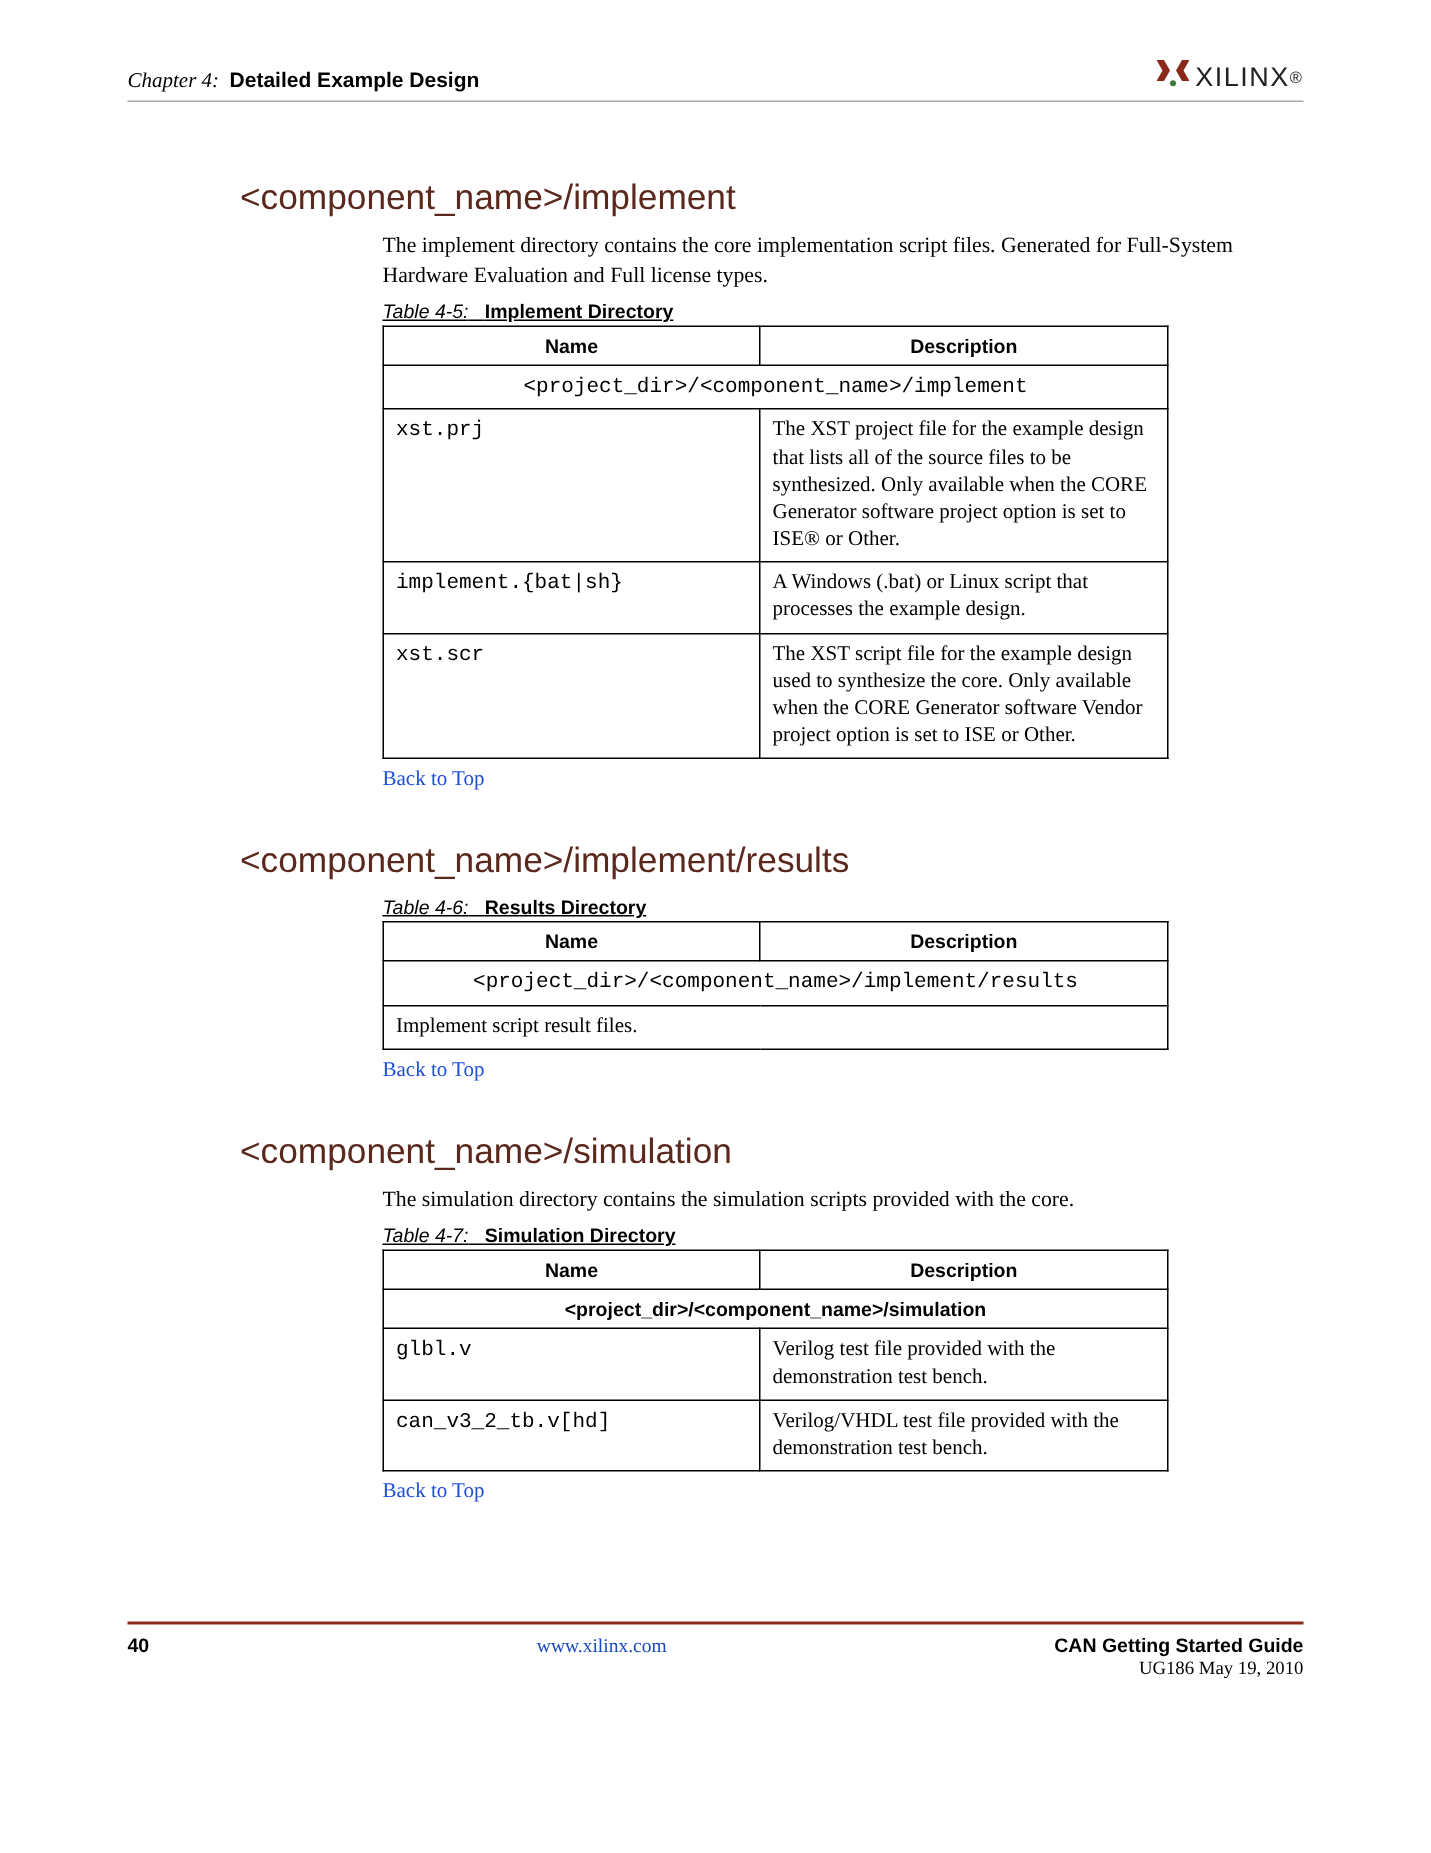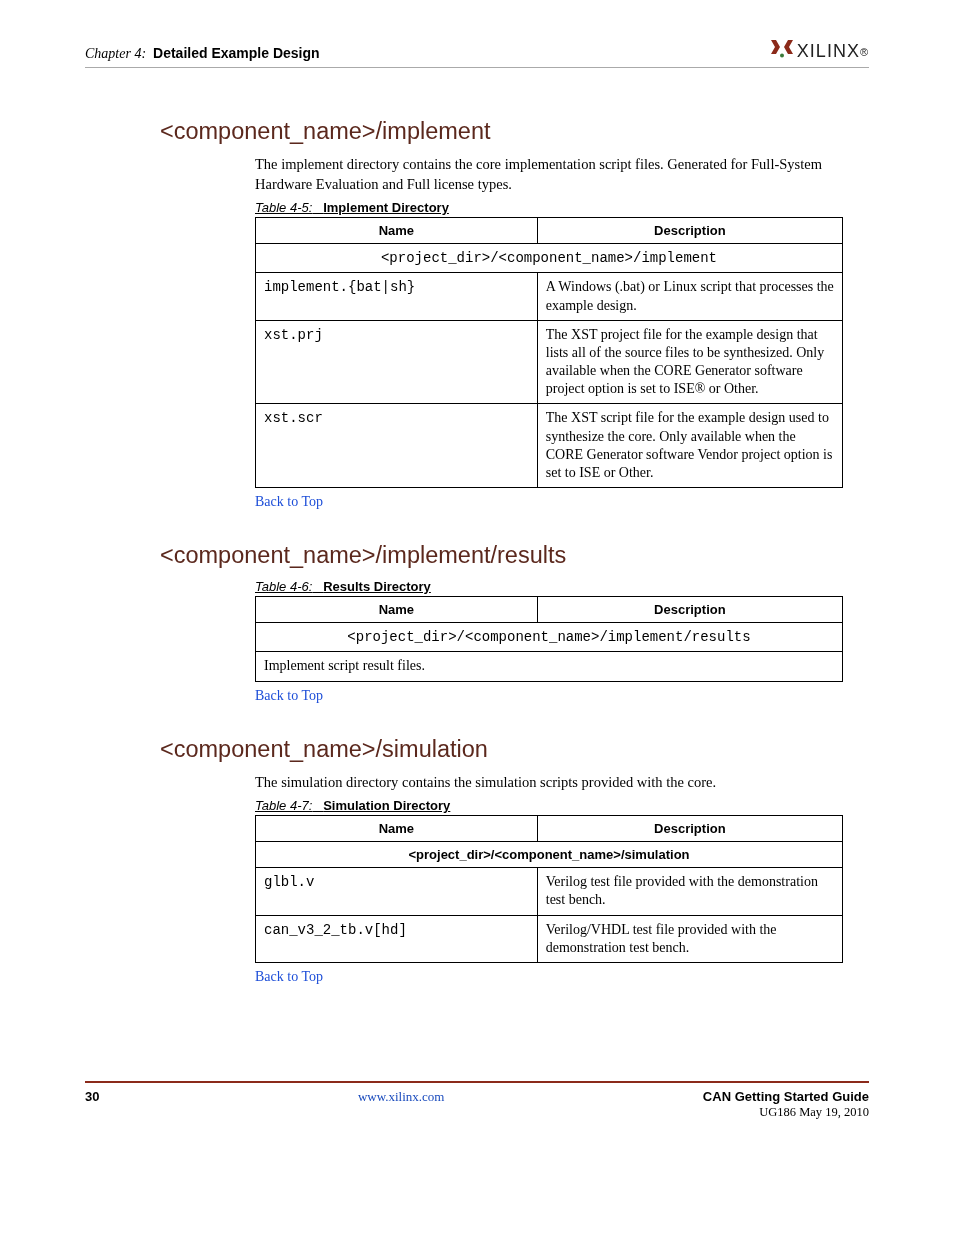--- a/index.html
+++ b/index.html
@@ -61,21 +61,21 @@
   .table-caption {
     margin: 4px 0 0 170px;
     font-family: Arial, Helvetica, sans-serif;
     font-size: 13px;
     text-decoration: underline;
   }
   .table-caption i { font-style: italic; }
   .table-caption b { font-weight: bold; }
   table.data {
     margin: 2px 0 0 170px;
-    width: 588px;
+    width: 524px;
     border-collapse: collapse;
     font-size: 14px;
   }
   table.data th {
     border: 1px solid #000;
     font-family: Arial, Helvetica, sans-serif;
     font-weight: bold;
     font-size: 13px;
     padding: 5px 8px;
     text-align: center;
@@ -157,26 +157,26 @@
   <table class="data">
     <tbody>
         <tr>
       <th style="width:48%">Name</th>
       <th>Description</th>
     </tr>
     <tr>
       <td colspan="2" class="path-row">&lt;project_dir&gt;/&lt;component_name&gt;/implement</td>
     </tr>
     <tr>
+      <td class="mono">xst.prj</td>
+      <td>The XST project file for the example design that lists all of the source files to be synthesized. Only available when the CORE Generator software project option is set to ISE® or Other.</td>
+    </tr>
+    <tr>
       <td class="mono">implement.{bat|sh}</td>
       <td>A Windows (.bat) or Linux script that processes the example design.</td>
-    </tr>
-    <tr>
-      <td class="mono">xst.prj</td>
-      <td>The XST project file for the example design that lists all of the source files to be synthesized. Only available when the CORE Generator software project option is set to ISE® or Other.</td>
     </tr>
     <tr>
       <td class="mono">xst.scr</td>
       <td>The XST script file for the example design used to synthesize the core. Only available when the CORE Generator software Vendor project option is set to ISE or Other.</td>
     </tr>
   </tbody>
     </table>
   <div class="back-link">Back to Top</div>
 
   <h2 class="section-heading">&lt;component_name&gt;/implement/results</h2>
@@ -221,21 +221,21 @@
     </tr>
     <tr>
       <td class="mono">can_v3_2_tb.v[hd]</td>
       <td>Verilog/VHDL test file provided with the demonstration test bench.</td>
     </tr>
   </tbody>
     </table>
   <div class="back-link">Back to Top</div>
 
   <div class="footer">
-    <div class="footer-left">30</div>
+    <div class="footer-left">40</div>
     <div class="footer-center">
       <a>www.xilinx.com</a>
     </div>
     <div class="footer-right">
       <span class="guide">CAN Getting Started Guide</span>
       <span class="ug">UG186 May 19, 2010</span>
     </div>
   </div>
 
 </div>

